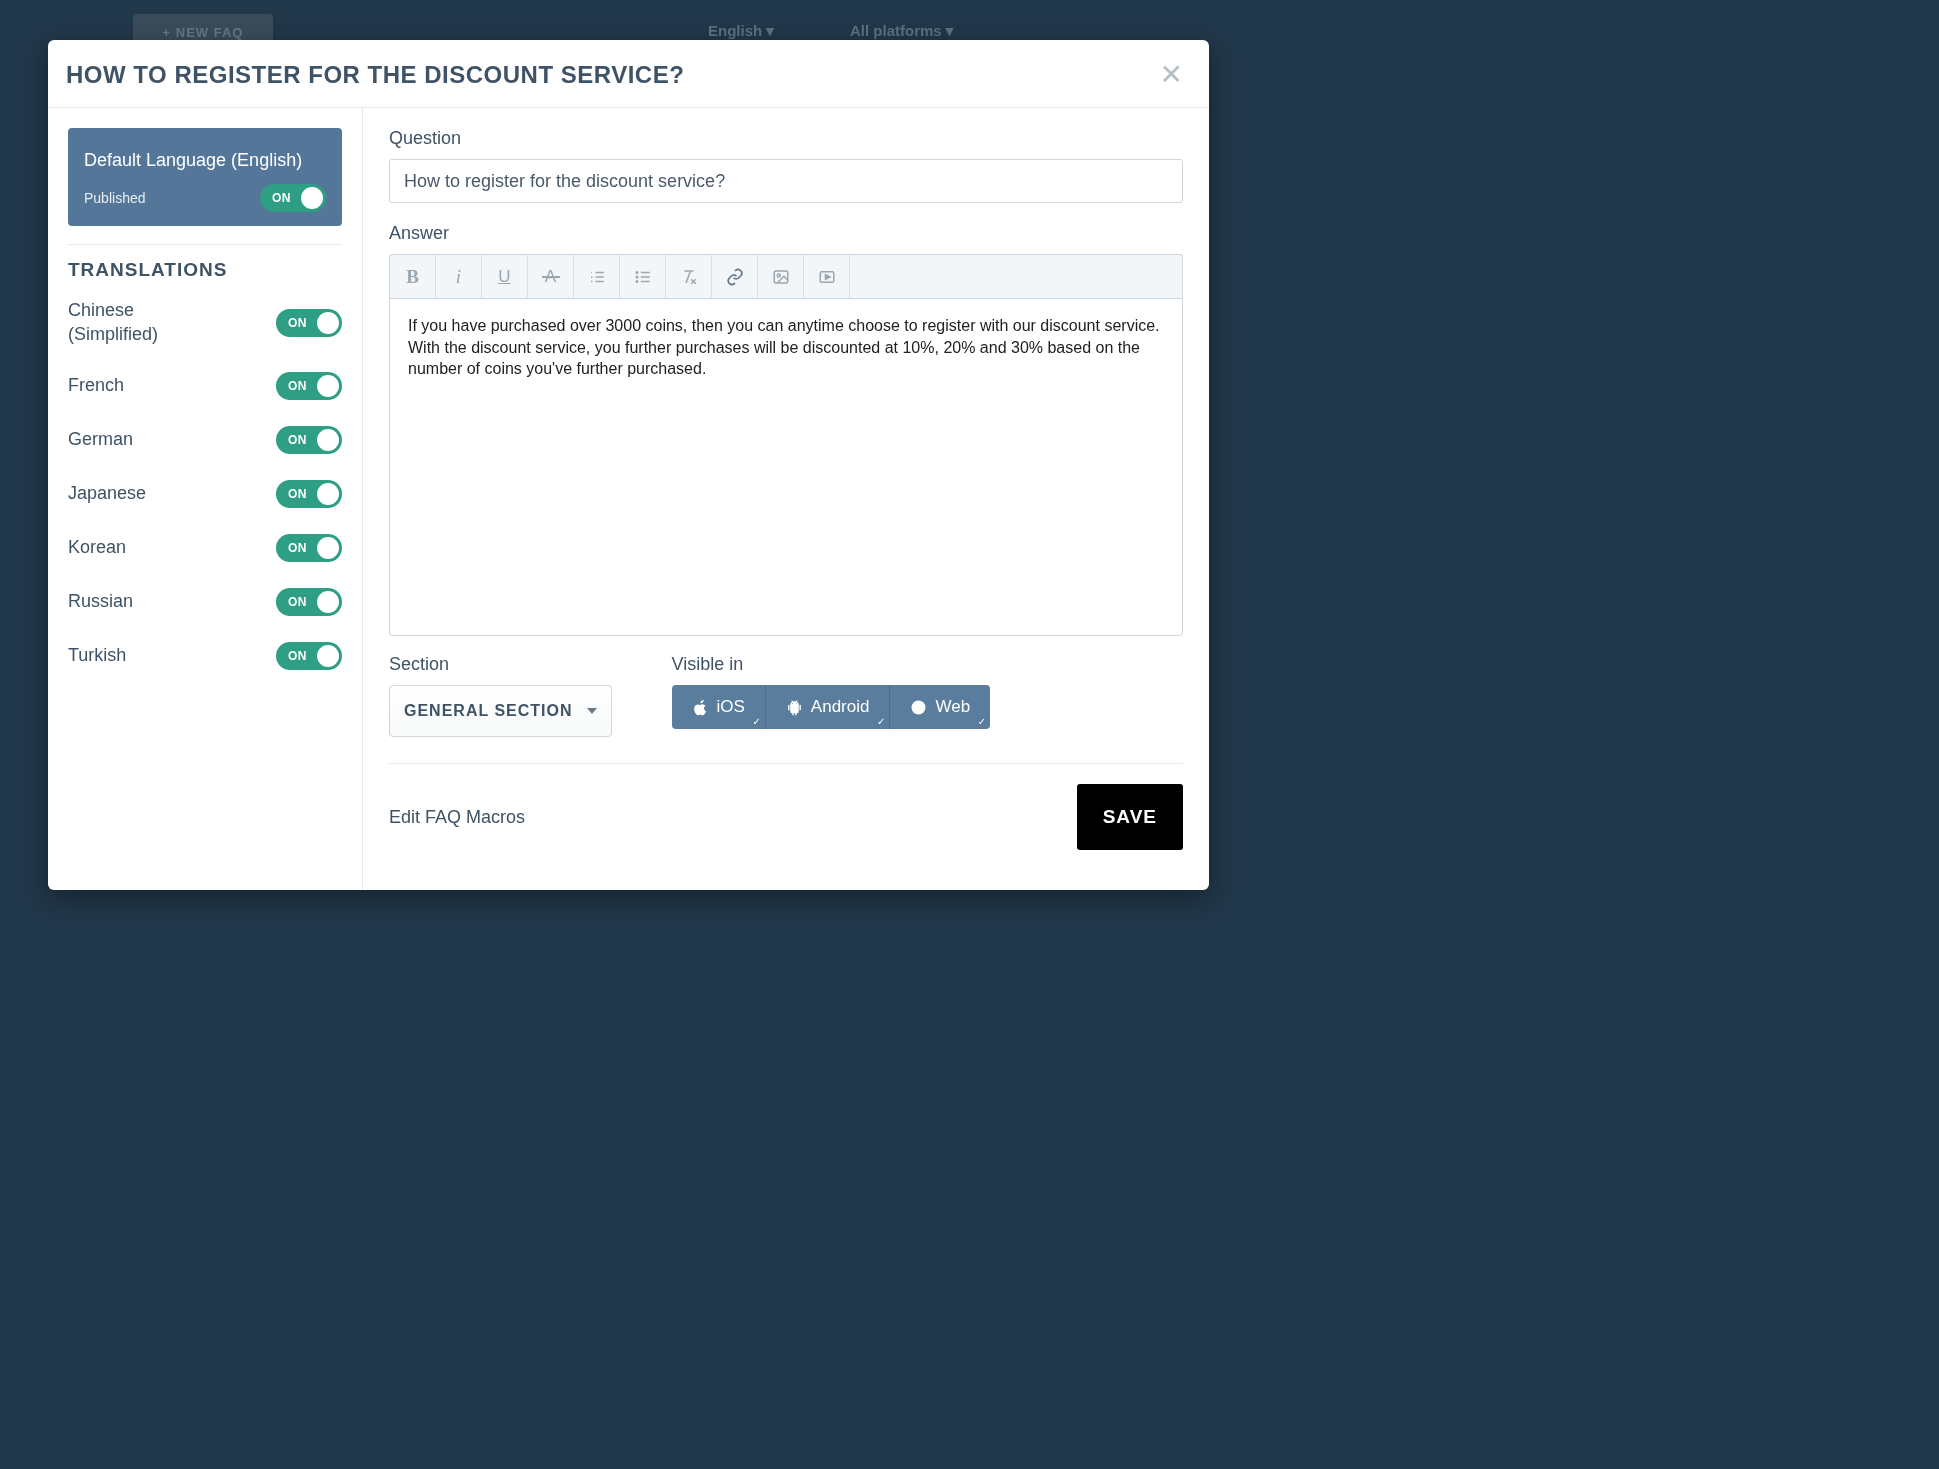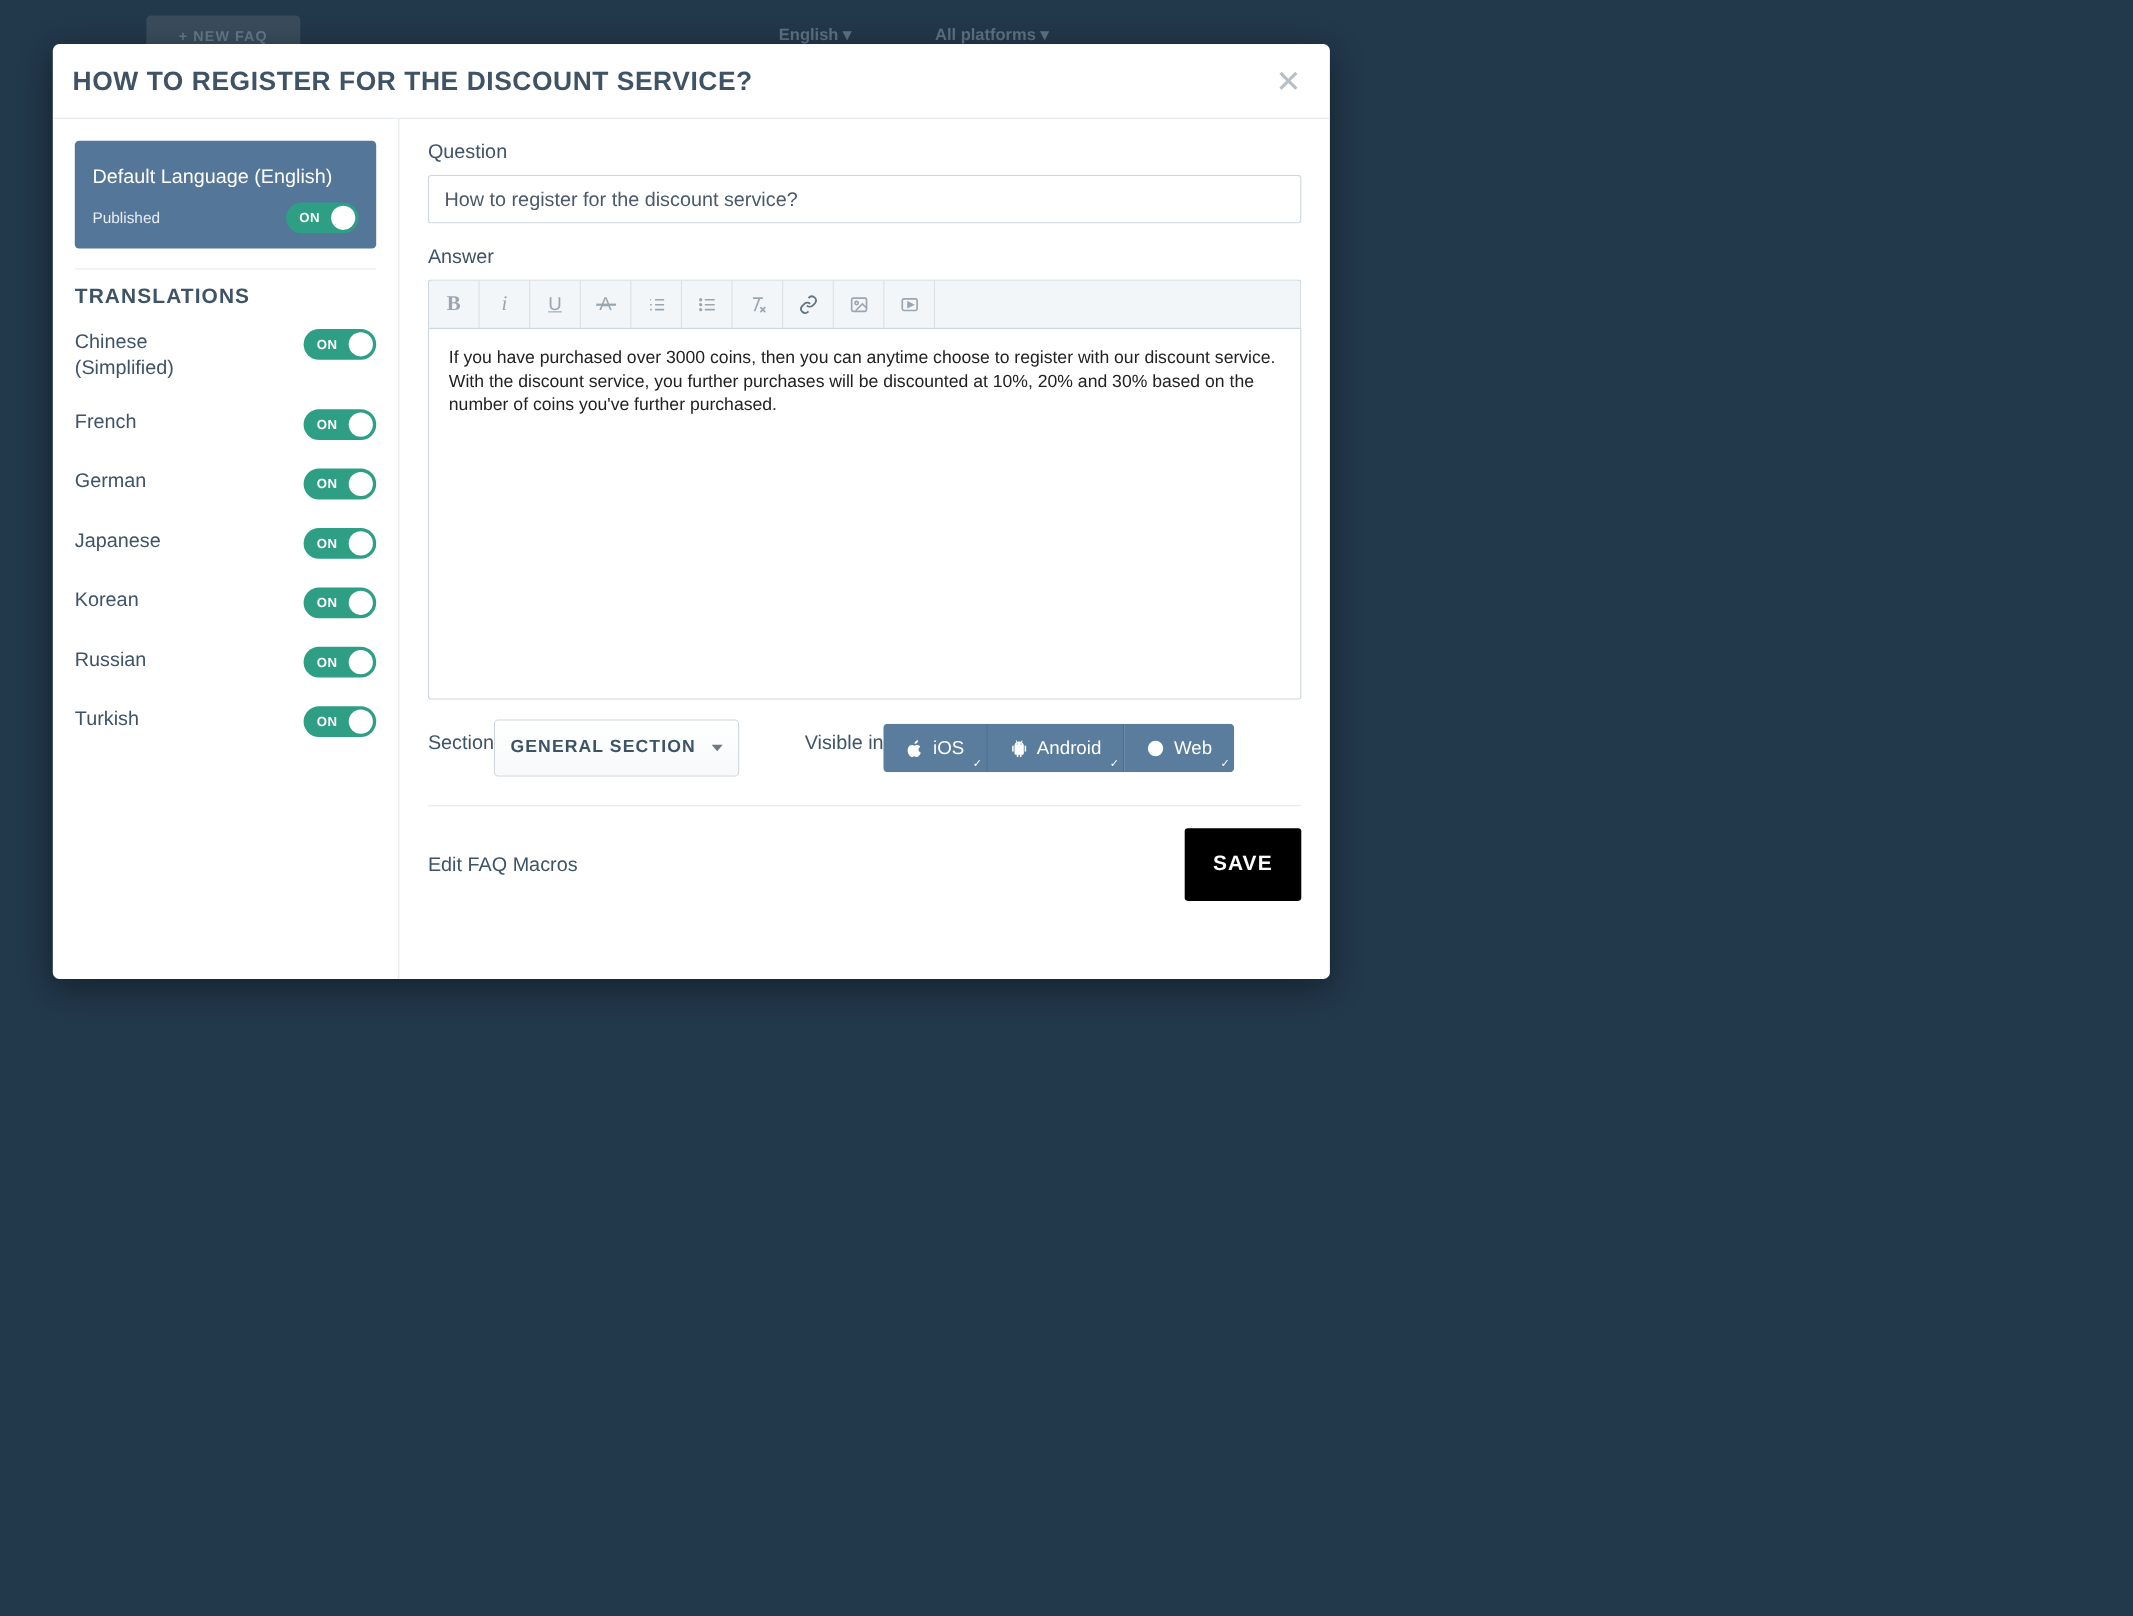--- a/index.html
+++ b/index.html
@@ -149,21 +149,21 @@
     font-size: 19px;
     font-weight: 700;
     letter-spacing: 1px;
     color: #3f5366;
     margin-bottom: 18px;
     text-transform: uppercase;
   }
 
   .lang-row {
     display: flex;
-    align-items: flex-start;
+    align-items: center;
     justify-content: space-between;
     margin-bottom: 26px;
   }
   .lang-name {
     color: #3f5366;
     font-size: 18px;
     line-height: 1.3;
     max-width: 155px;
   }
 
@@ -235,21 +235,21 @@
   .editor-body p { margin-bottom: 14px; }
   .editor-body .sel {
     background: #b9d6fb;
   }
 
   .meta-row {
     display: flex;
     gap: 60px;
     margin-bottom: 26px;
   }
-  .meta-block { display: flex; flex-direction: row; align-items: center; }
+  .meta-block { display: flex; flex-direction: column; }
 
   .section-select {
     height: 52px;
     border: 1px solid #cfd7de;
     border-radius: 4px;
     padding: 0 38px 0 14px;
     color: #3f5366;
     font-size: 16px;
     font-weight: 700;
     letter-spacing: 1px;

